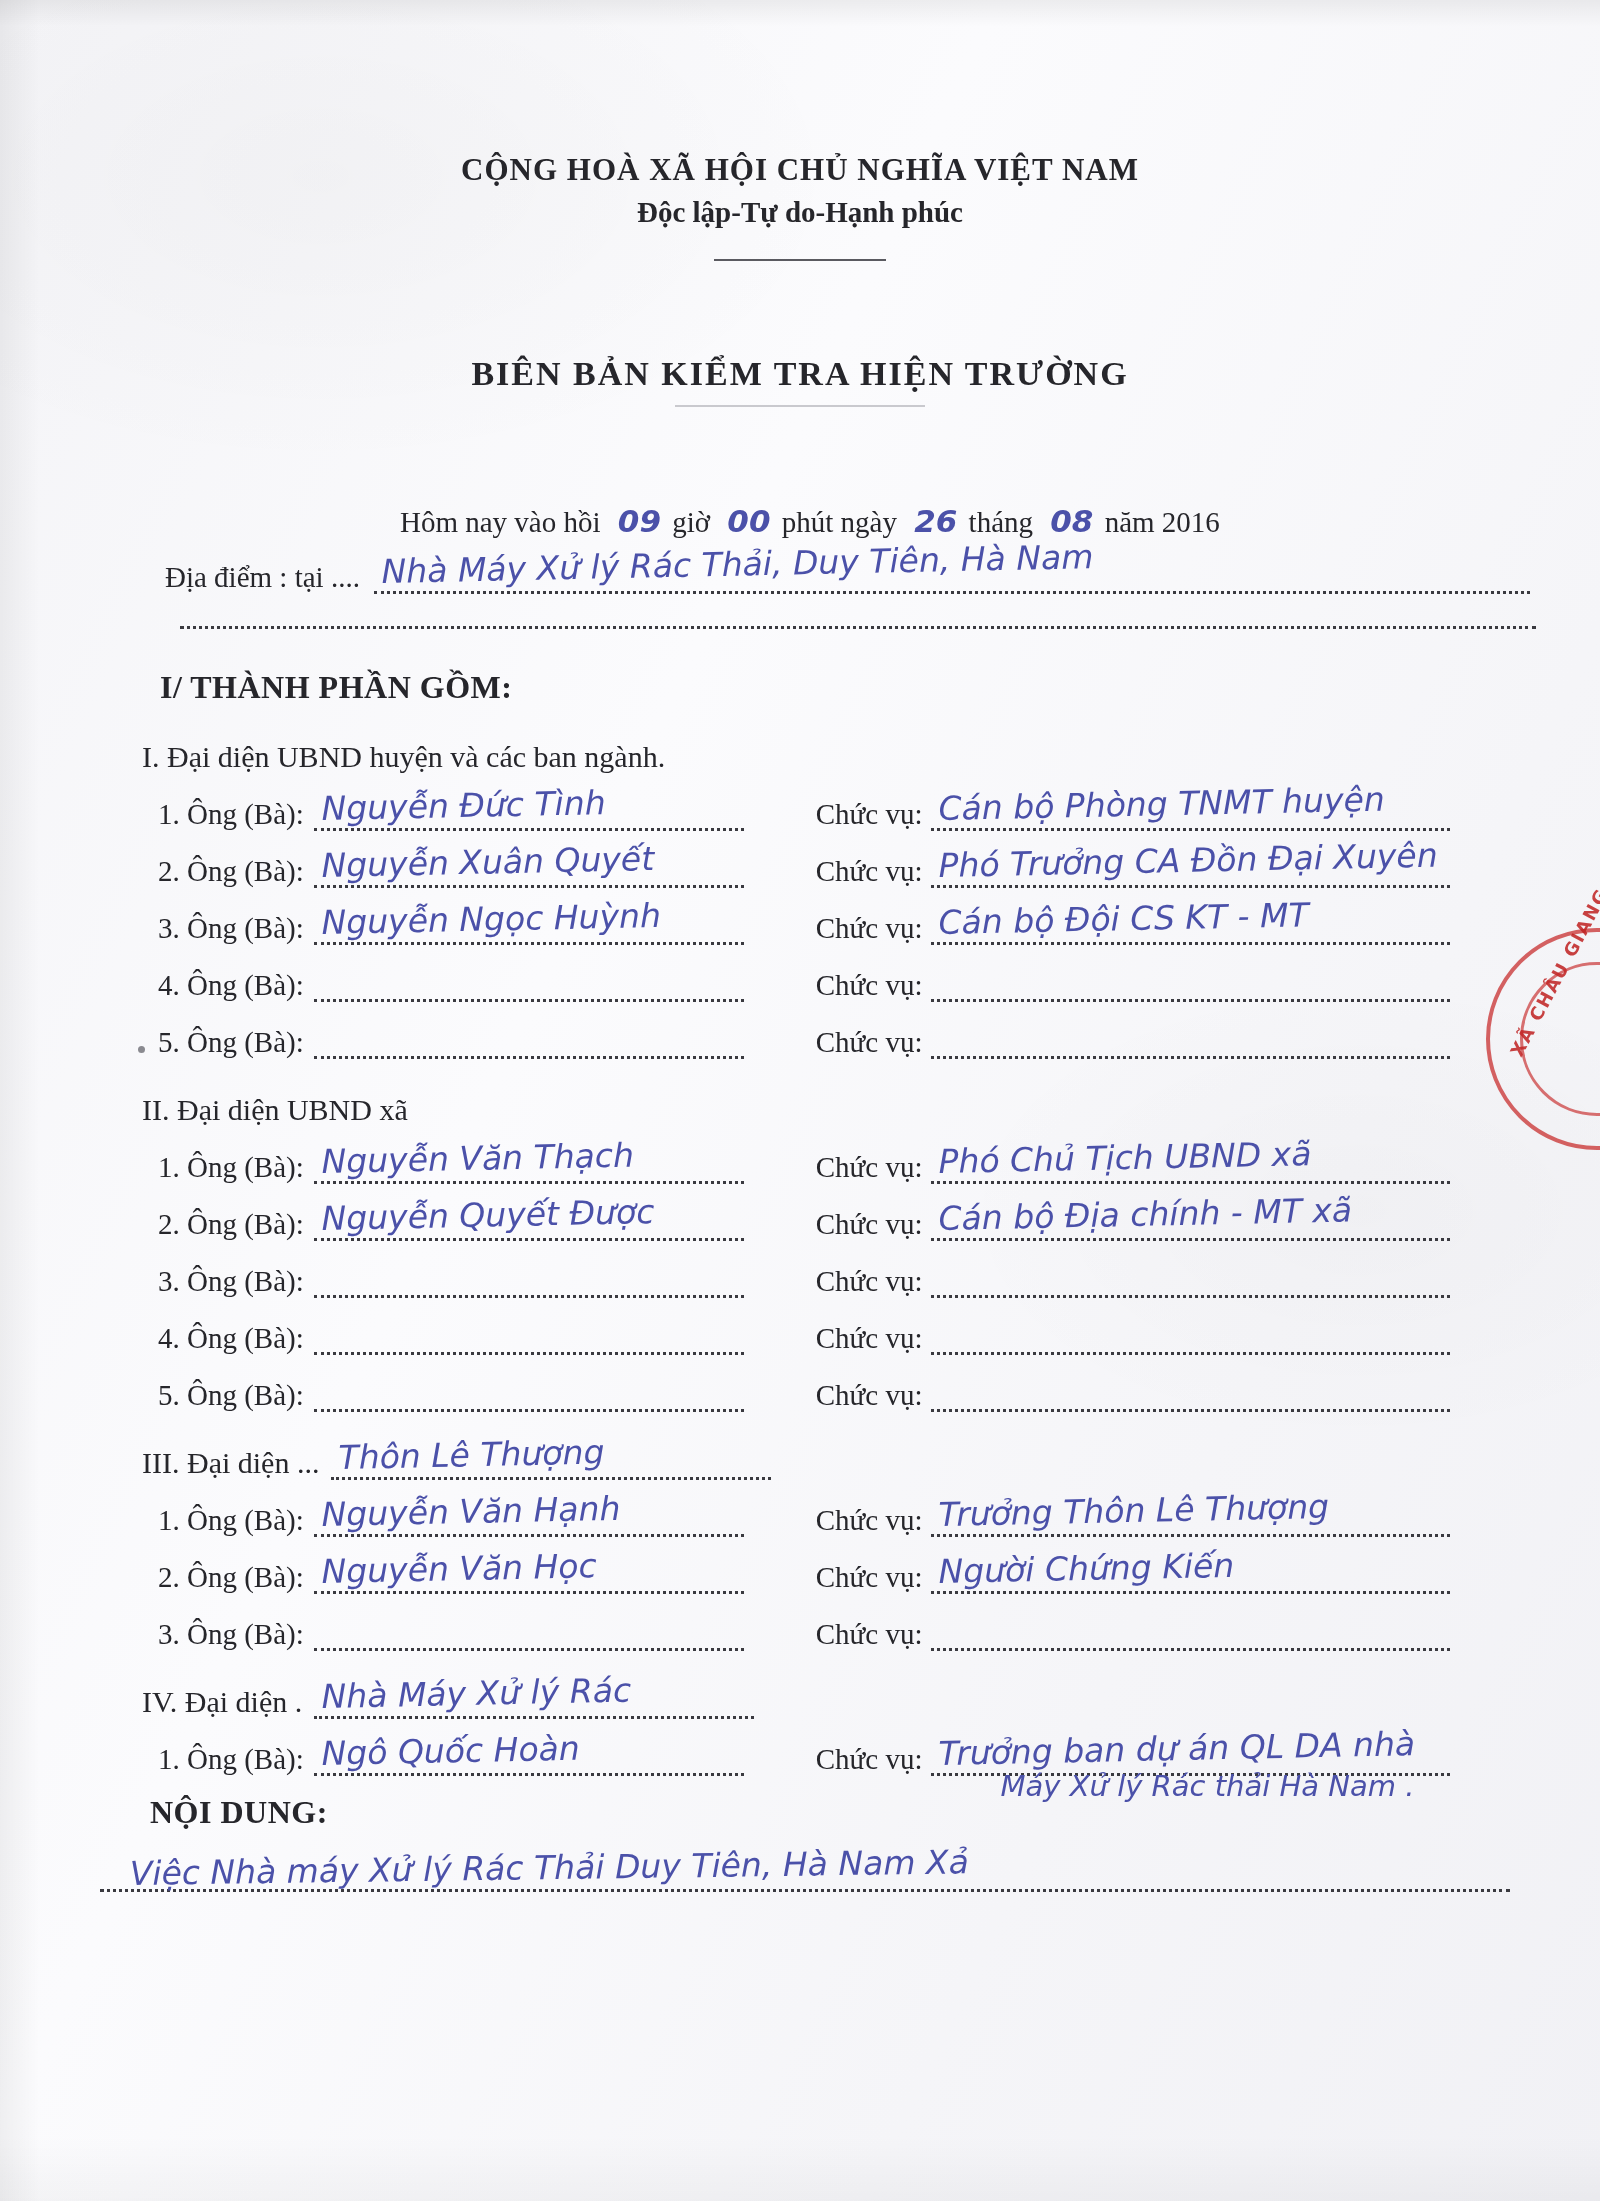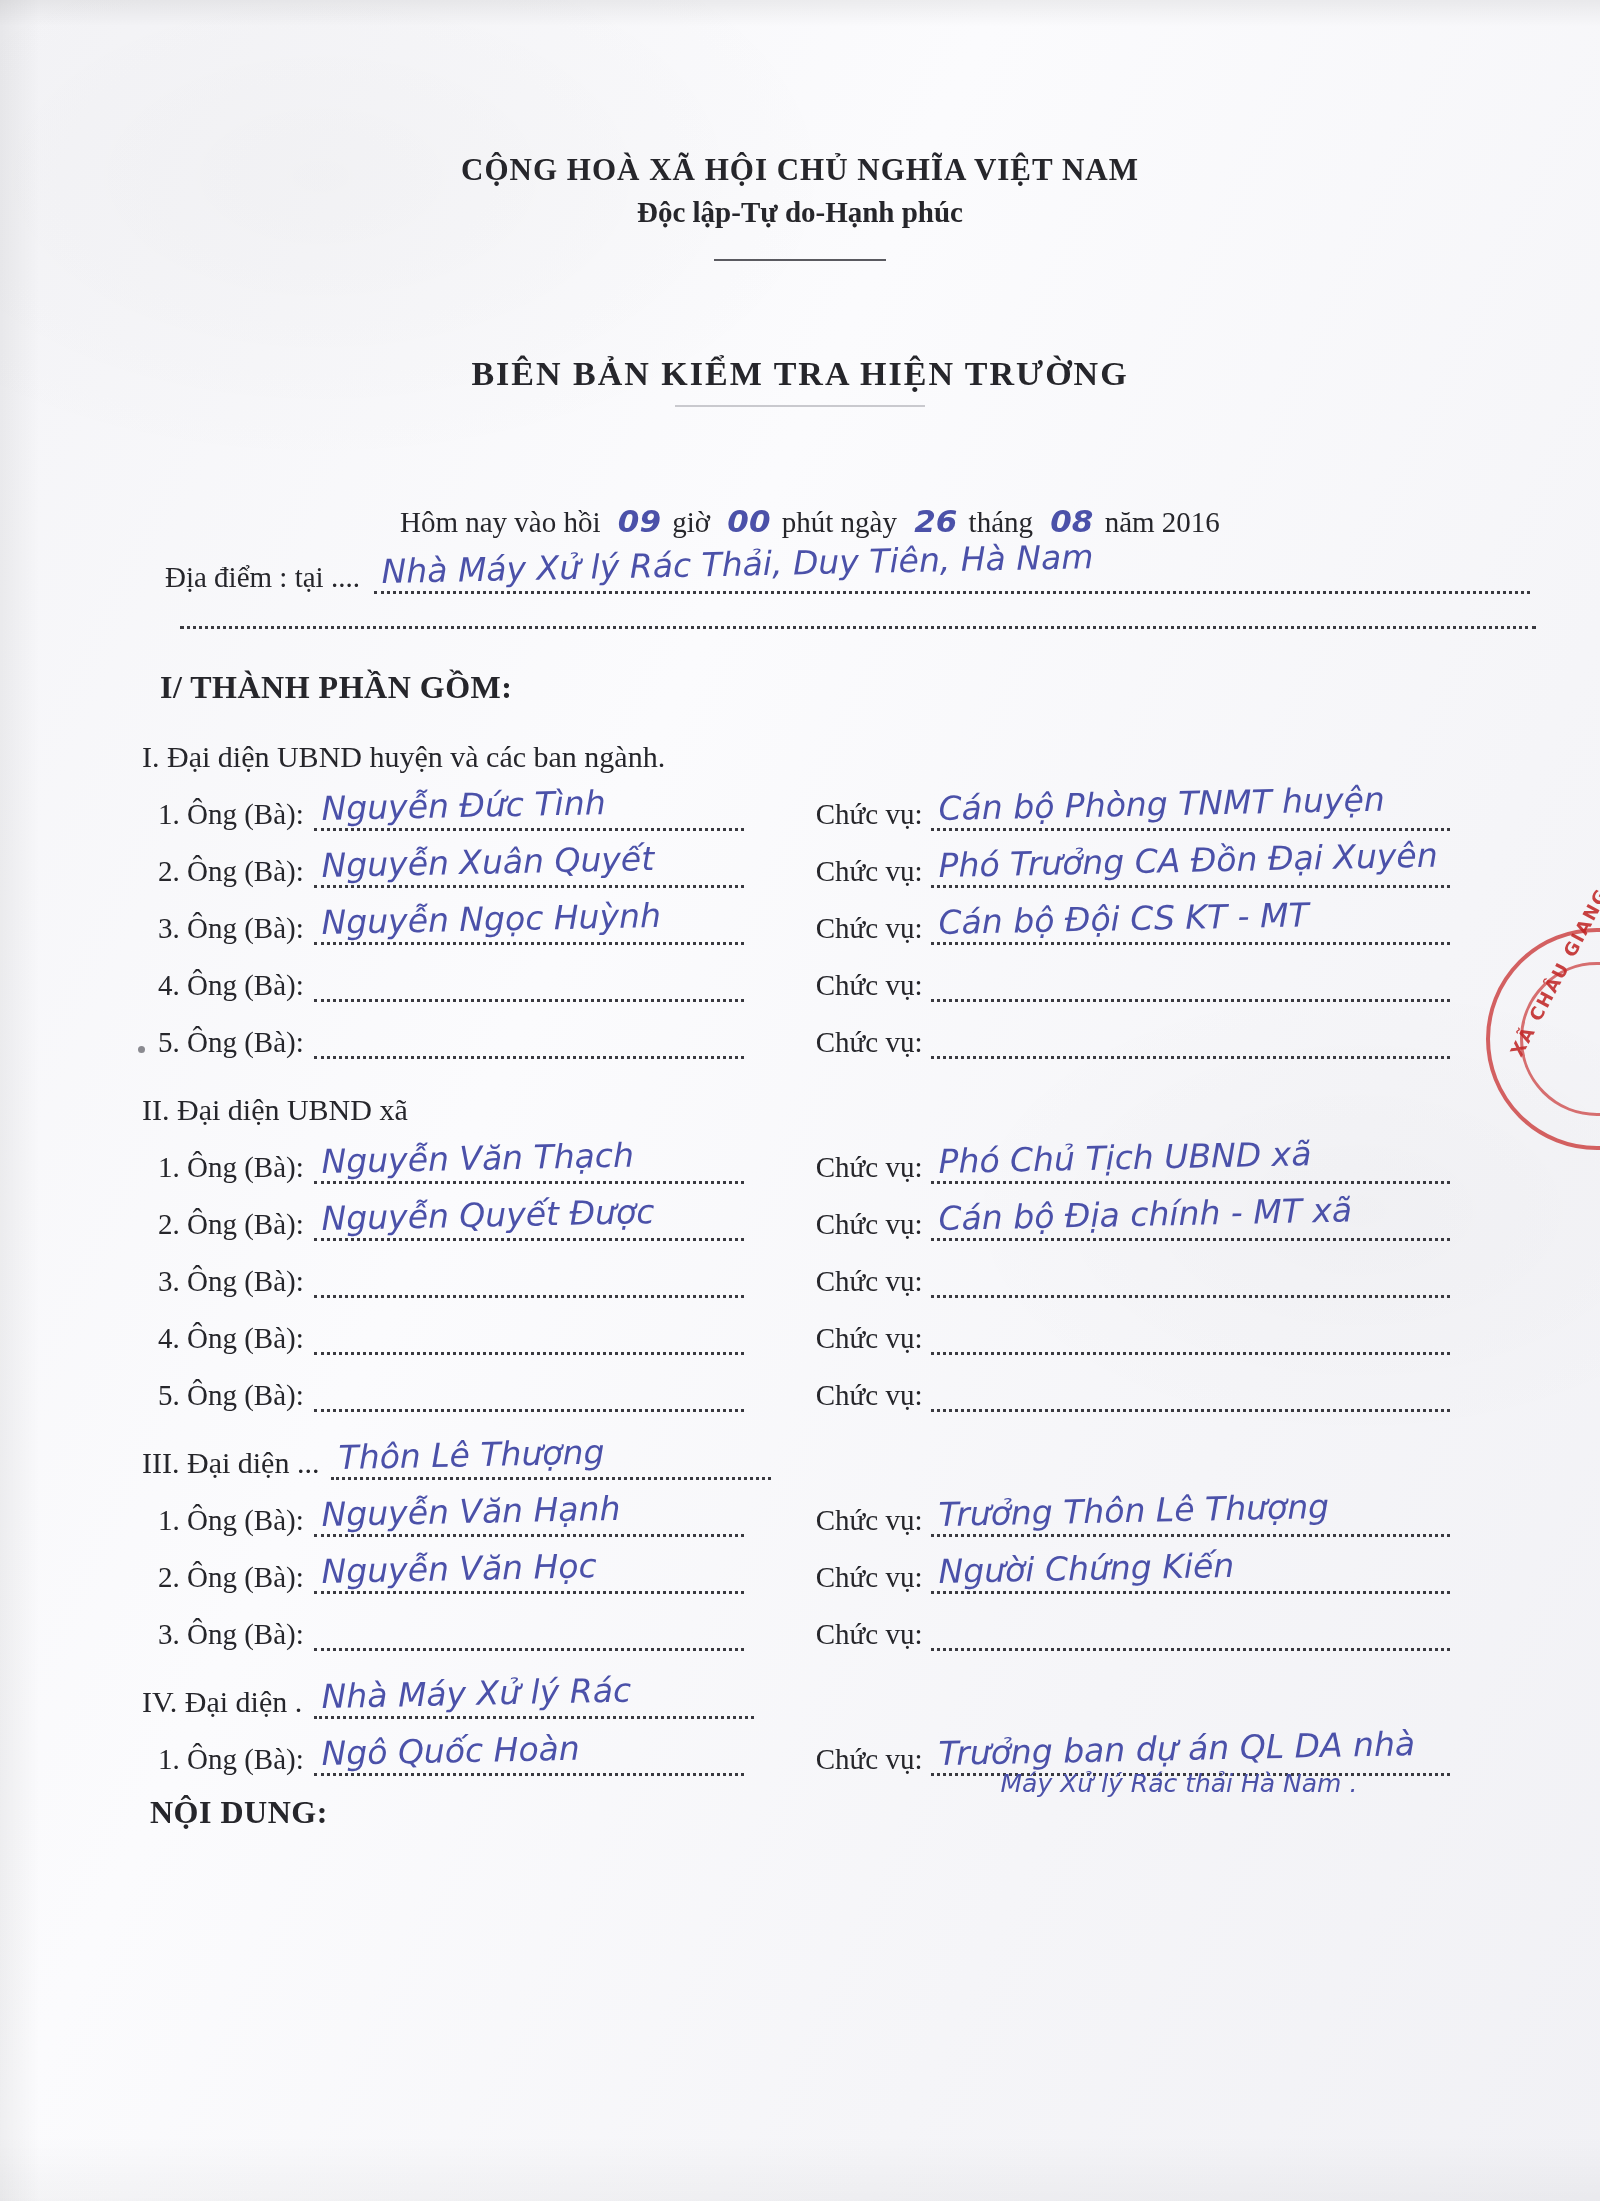--- a/index.html
+++ b/index.html
@@ -56,21 +56,21 @@
   
   .hw{
     font-family:"DejaVu Sans", sans-serif;
     font-style:italic;
     color:#4b51a9;
     white-space:nowrap;
   }
   .entry > .hw{position:absolute;left:8px;bottom:0px;font-size:33px;transform:rotate(-1.2deg);transform-origin:left bottom;}
   .hw-num{font-size:31px;font-weight:bold;margin:0 4px;}
   .content-line > .hw{position:absolute;left:30px;bottom:-4px;font-size:33px;transform:rotate(-0.8deg);transform-origin:left bottom;}
-  .role-entry .hw2{position:absolute;left:70px;top:36px;font-size:25px;color:#4b51a9;font-family:"DejaVu Sans",sans-serif;font-style:italic;white-space:nowrap;}
+  .role-entry .hw2{position:absolute;left:70px;top:36px;font-size:29px;color:#4b51a9;font-family:"DejaVu Sans",sans-serif;font-style:italic;white-space:nowrap;}
 
   
   .stamp{position:absolute;top:928px;right:-108px;width:214px;height:214px;
     border:4px solid rgba(198,39,39,0.72);border-radius:50%;}
   .stamp::after{content:"";position:absolute;inset:30px;border:3px solid rgba(198,39,39,0.65);border-radius:50%;}
   .stamp-text{position:absolute;left:16px;top:118px;font-size:18px;font-weight:bold;
     color:rgba(190,32,32,0.85);transform:rotate(-62deg);transform-origin:left top;
     font-family:"DejaVu Sans",sans-serif;letter-spacing:2px;white-space:nowrap;}
 
   .stray-dot{position:absolute;left:138px;top:1046px;width:7px;height:7px;border-radius:50%;background:#8a8a90;}
@@ -268,20 +268,23 @@
         <span class="hw">Ngô Quốc Hoàn</span>
       </span>
     <span class="role-label">Chức vụ:</span>
     <span class="entry role-entry">
       <span class="hw">Trưởng ban dự án QL DA nhà</span>
       <span class="hw2">Máy Xử lý Rác thải Hà Nam .</span>
     </span>
   </div>
 
   <div class="content-heading">NỘI DUNG:</div>
+  <div class="content-line">
+      <span class="hw">Việc Nhà máy Xử lý Rác Thải Duy Tiên, Hà Nam Xả</span>
+    </div>
 
   <div class="stamp">
     <span class="stamp-text">XÃ CHÂU GIANG</span>
   </div>
 
   <div class="stray-dot"></div>
 
 </div>
 
 </body></html>

